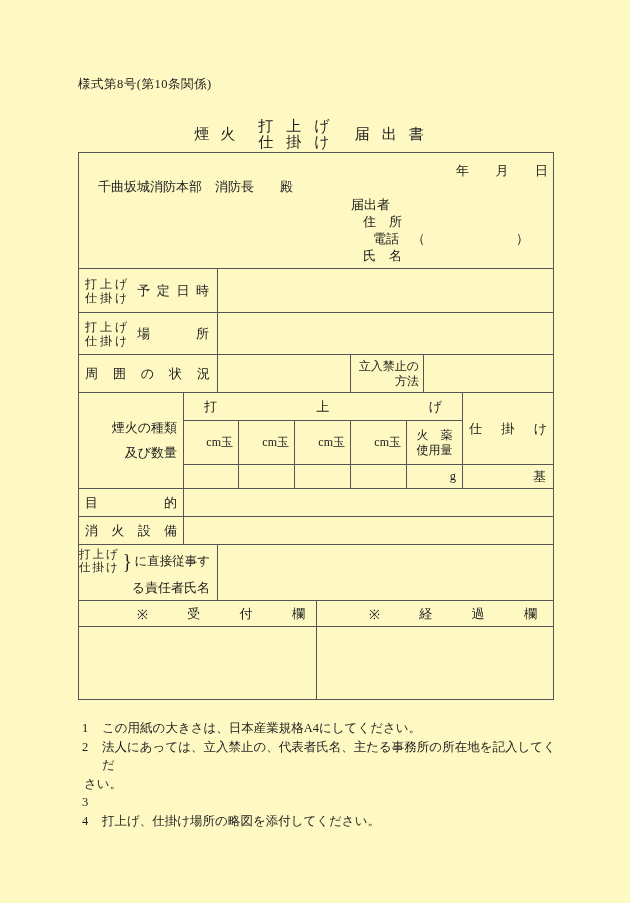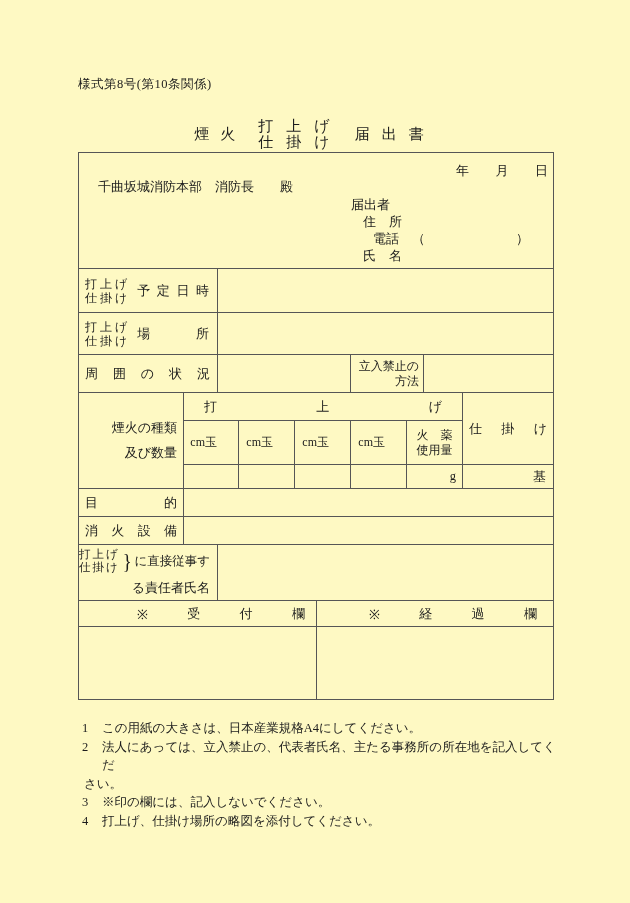--- a/index.html
+++ b/index.html
@@ -42,21 +42,21 @@
 
   .stack { display:flex; flex-direction:column; letter-spacing:3px; font-size:12px;
            line-height:14px; white-space:nowrap; }
   .lbl-flex { padding:0 8px 0 6px; gap:7px; }
   .pad67 { padding:0 7px 0 6px; }
   .pad6  { padding:0 6px; }
 
   .col { flex-direction:column; justify-content:center; align-items:flex-end; }
   .fw-label { gap:7px; }
   .noentry { font-size:12px; line-height:15px; padding:0 4px; }
-  .cmcell { justify-content:flex-end; padding-right:21px; font-size:12px;text-align:center; }
+  .cmcell { justify-content:flex-end; padding-right:5px; font-size:12px;text-align:center; }
   .powder { font-size:12px; line-height:14.5px; align-items:center; }
   .unit-g { justify-content:flex-end; padding-right:6px; font-size:12.5px; }
   .unit-base { justify-content:flex-end; padding-right:7px; }
 
   .resp-cell { gap:5px; }
   .resp-top { display:flex; align-items:center; gap:2px; }
   .resp-top .stack { font-size:11.5px; line-height:13px; letter-spacing:2px; }
   .brace { font-size:22px; font-weight:300; line-height:22px; transform:scaleX(.85); }
   .resp-text { font-size:12.5px; white-space:nowrap; }
   .ul { text-underline-offset:2px; }
@@ -260,21 +260,20 @@
       </div>
       <div class="note-item">
         <span class="note-num">2</span>
         <span>法人にあっては、立入禁止の、代表者氏名、主たる事務所の所在地を記入してくだ</span>
       </div>
       <div class="note-item">
         <span class="note-cont">さい。</span>
       </div>
       <div class="note-item">
         <span class="note-num">3</span>
-        <span>※印の欄には、記入しないでください。</span>
       </div>
       <div class="note-item">
         <span class="note-num">4</span>
         <span>打上げ、仕掛け場所の略図を添付してください。</span>
       </div>
     </div>
   </div>
 
 </div>
 

